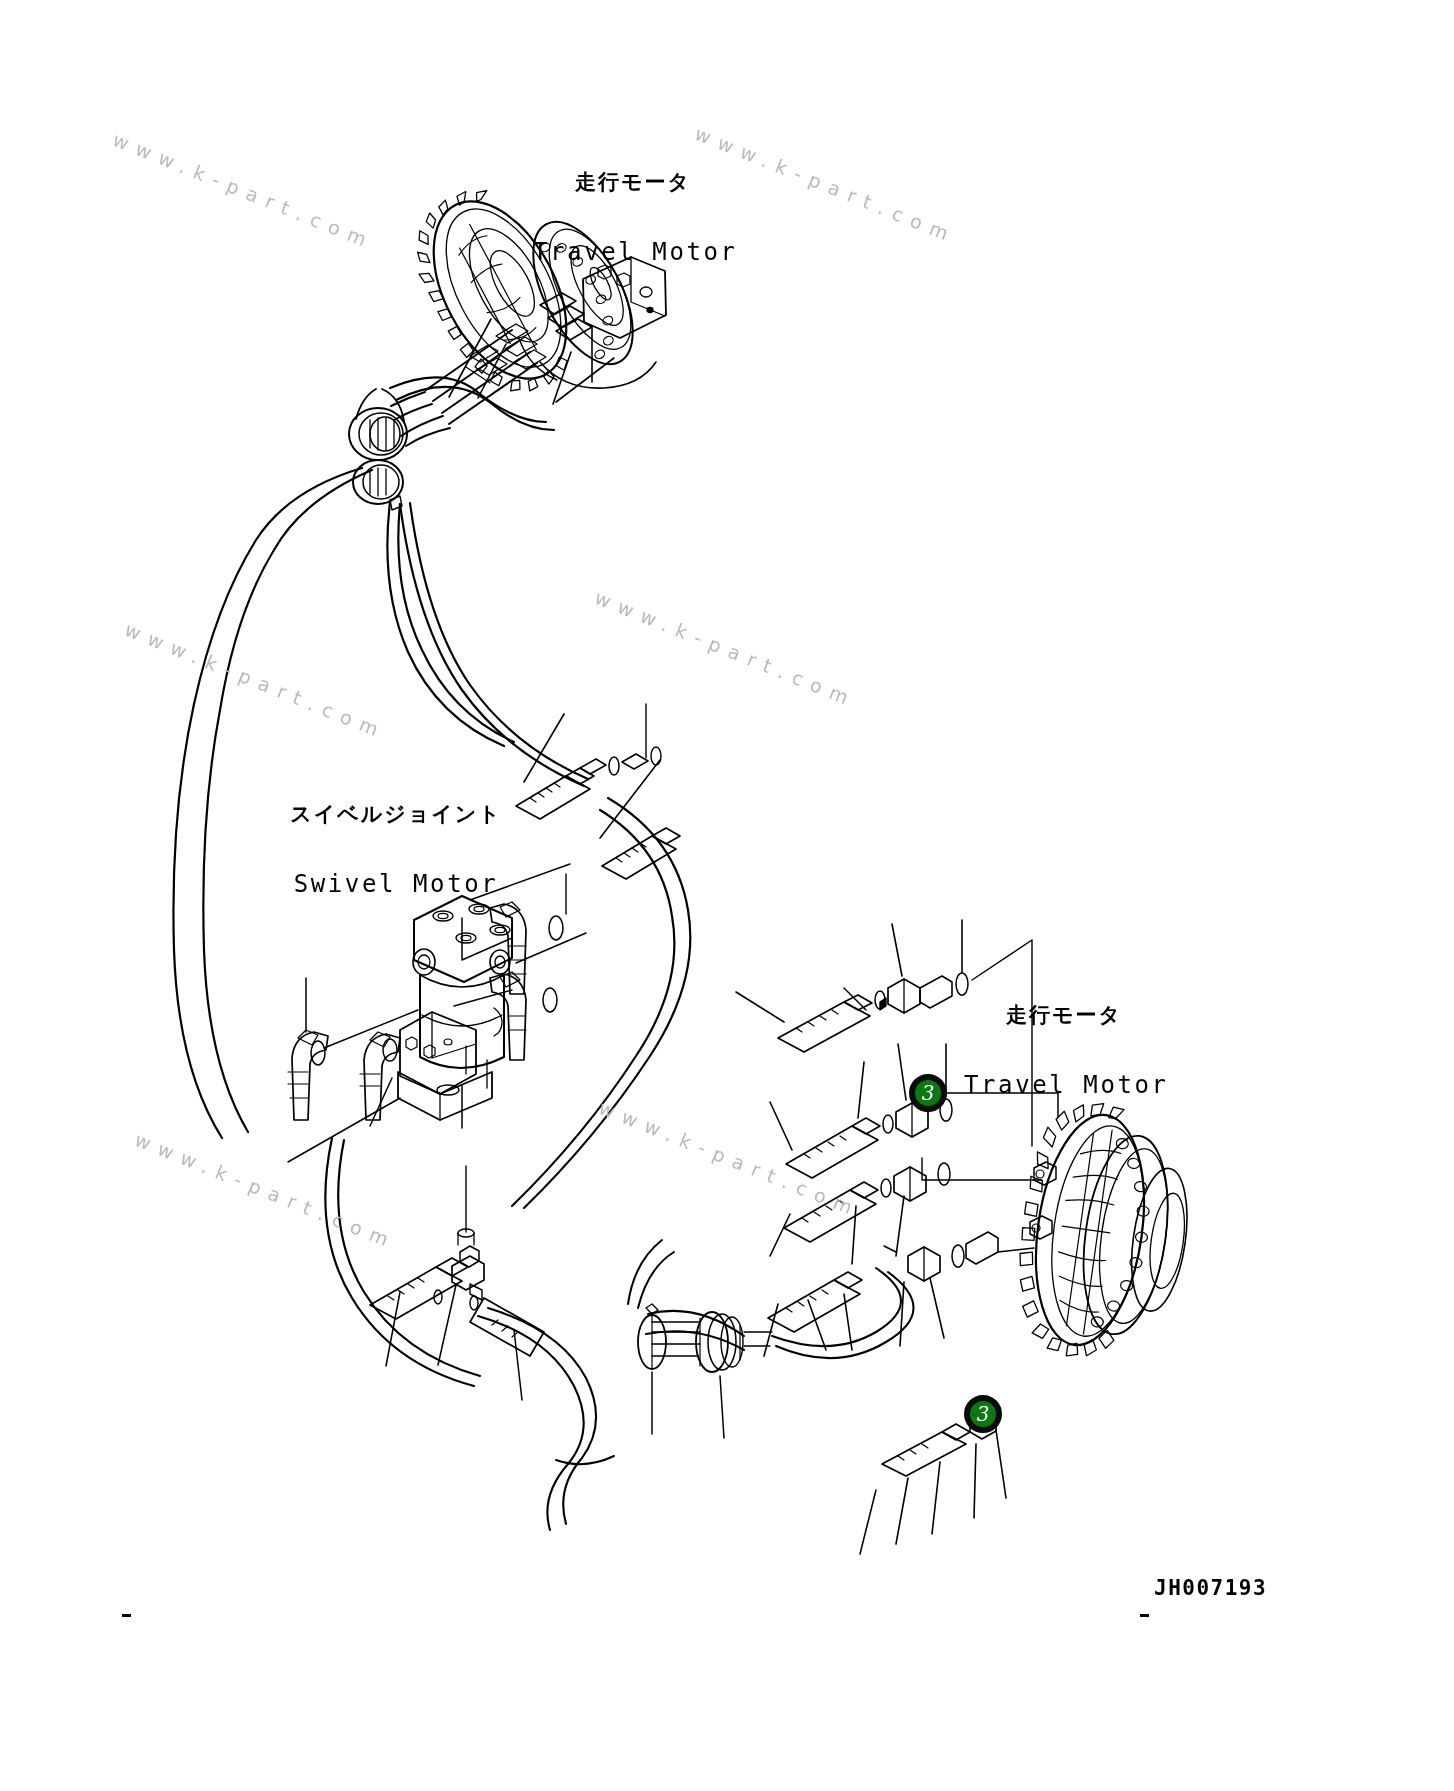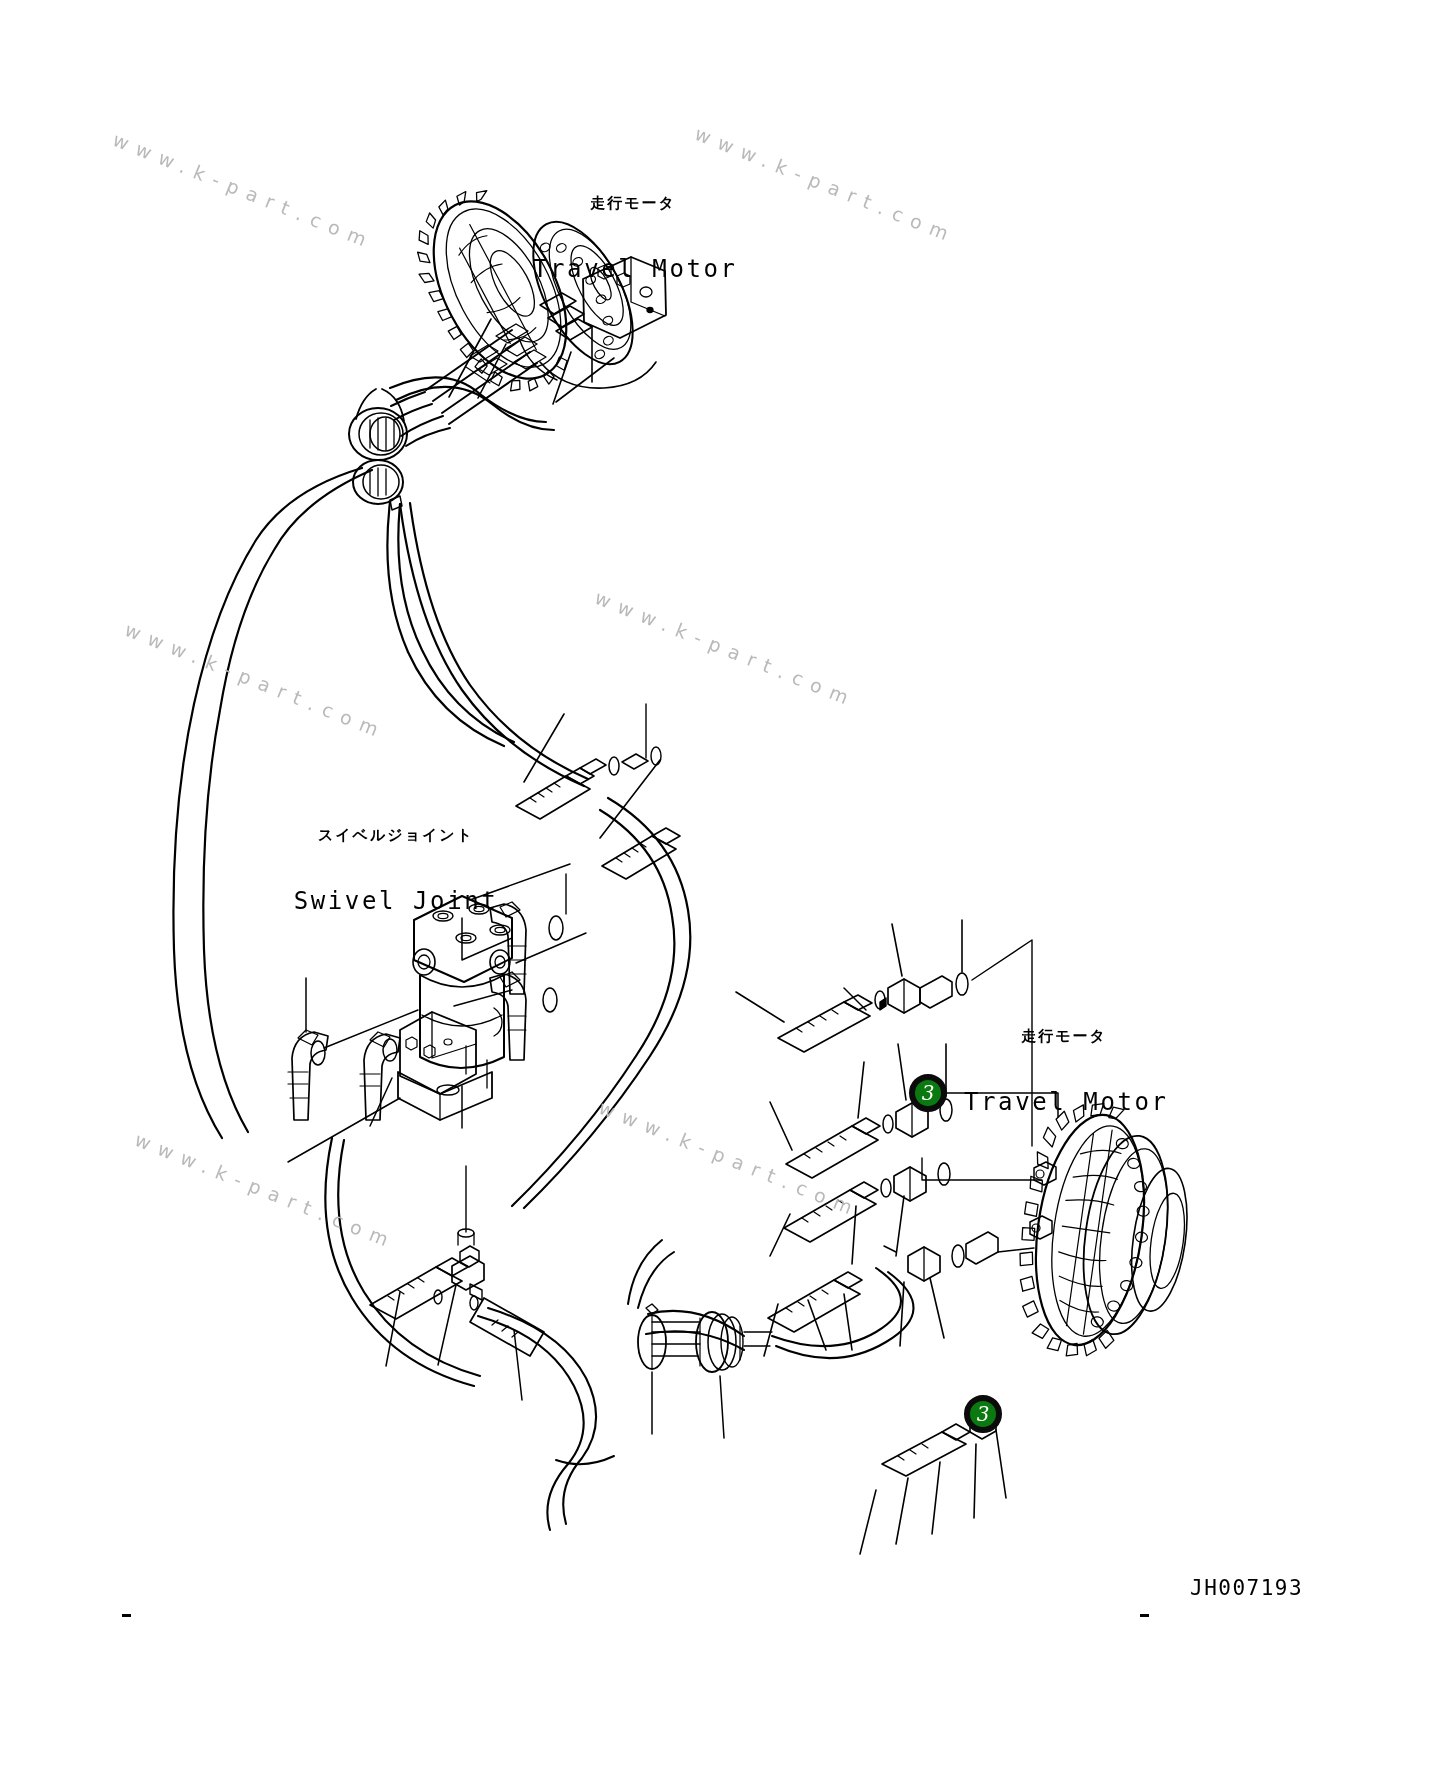--- a/index.html
+++ b/index.html
@@ -32,24 +32,23 @@
     position: absolute;
     color: #000;
     white-space: pre;
     text-align: center;
     line-height: 1.28;
     user-select: none;
   }
   .lbl .jp {
     display: block;
     font-family: "DejaVu Sans", sans-serif;
-    font-size: 15px;
+    font-size: 21px;
     letter-spacing: 2px;
     font-weight: 600;
-    margin-top: 25px;
   }
   .lbl .en {
     display: block;
     font-family: "DejaVu Sans Mono", monospace;
     font-size: 24px;
     letter-spacing: 2.6px;
   }
   .dwgno {
     position: absolute;
     font-family: "DejaVu Sans Mono", monospace;
@@ -517,21 +516,21 @@
     </g>
   </svg>
 
   <div class="lbl" style="left:533px; top:128px; width:200px;">
     <span class="jp">走行モータ</span>
     <span class="en">Travel Motor</span>
   </div>
 
   <div class="lbl" style="left:276px; top:760px; width:240px;">
     <span class="jp">スイベルジョイント</span>
-    <span class="en">Swivel Joint</span>
+    <span class="en">Swivel Motor</span>
   </div>
 
   <div class="lbl" style="left:964px; top:961px; width:200px;">
     <span class="jp">走行モータ</span>
     <span class="en">Travel Motor</span>
   </div>
 
   <div class="wm" style="left:118px; top:128px; transform: rotate(22deg);">www.k-part.com</div>
   <div class="wm" style="left:700px; top:122px; transform: rotate(22deg);">www.k-part.com</div>
   <div class="wm" style="left:130px; top:618px; transform: rotate(22deg);">www.k-part.com</div>
@@ -539,18 +538,18 @@
   <div class="wm" style="left:140px; top:1128px; transform: rotate(22deg);">www.k-part.com</div>
   <div class="wm" style="left:604px; top:1096px; transform: rotate(22deg);">www.k-part.com</div>
 
   <div class="callout" style="left:909px; top:1074px; width:38px; height:38px;">
     <span>3</span>
   </div>
   <div class="callout" style="left:964px; top:1395px; width:38px; height:38px;">
     <span>3</span>
   </div>
 
-  <div class="dwgno" style="left:1190px; top:1576px;">JH007193</div>
+  <div class="dwgno" style="left:1154px; top:1576px;font-weight:bold;">JH007193</div>
 
   <div class="corner" style="left:122px; top:1614px;"></div>
   <div class="corner" style="left:1140px; top:1614px;"></div>
 
 </div>
 
 </body></html>

